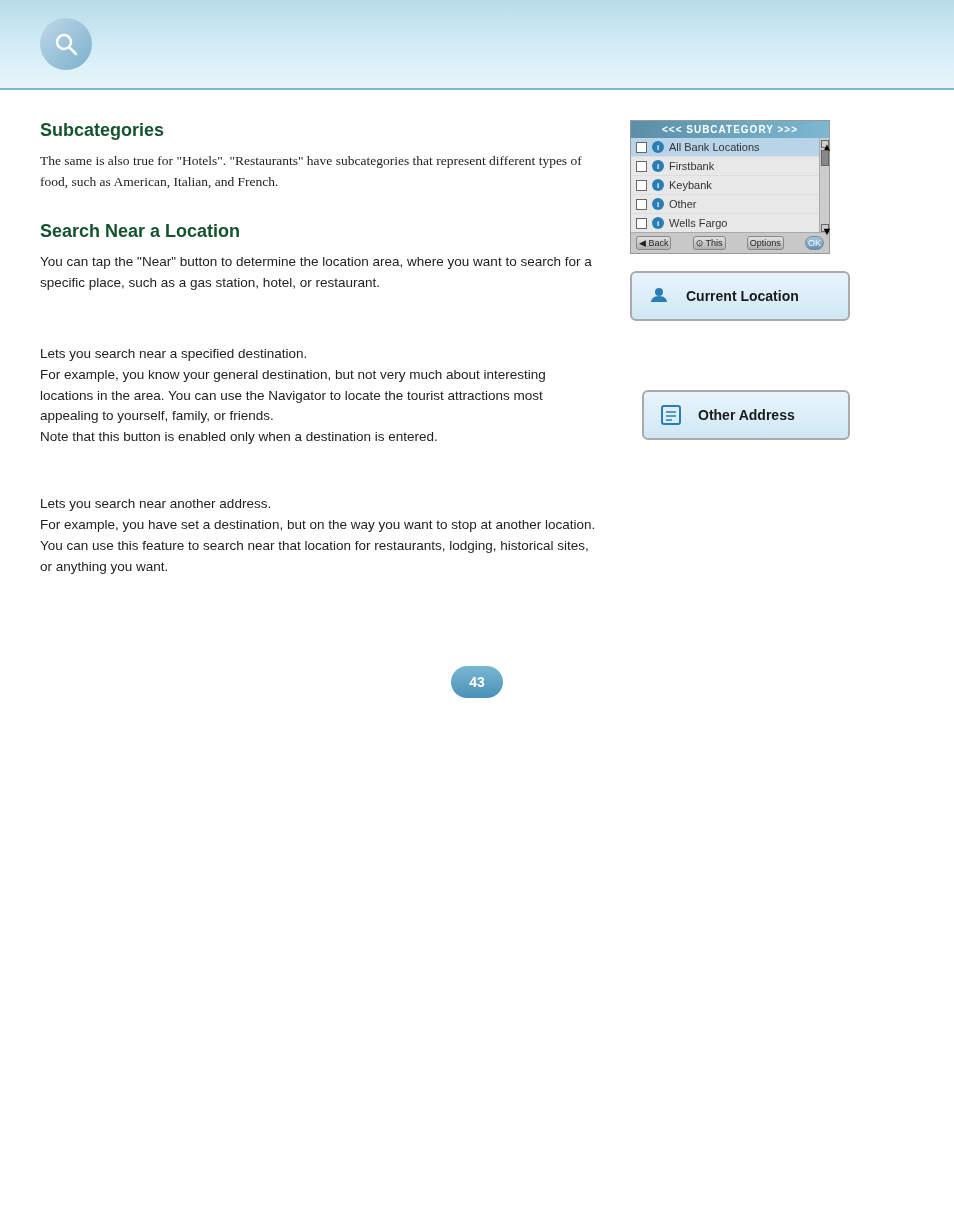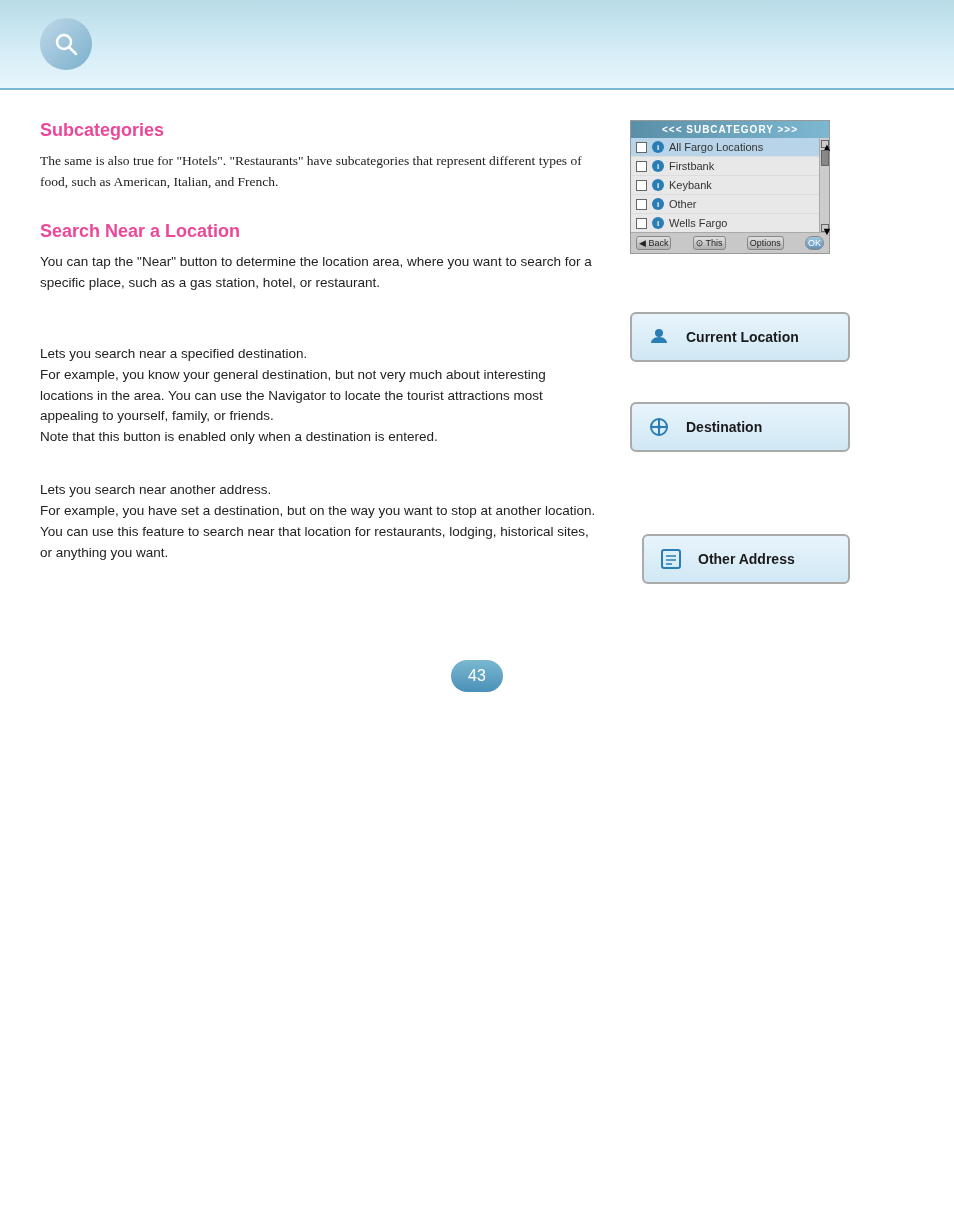--- a/index.html
+++ b/index.html
@@ -56,28 +56,28 @@
       flex: 1;
       max-width: 560px;
     }
 
     
     .right-col {
       width: 220px;
       flex-shrink: 0;
       display: flex;
       flex-direction: column;
-      gap: 16px;
+      gap: 3px;
     }
 
     
     .section-heading {
       font-size: 18px;
       font-weight: bold;
-      color: #ec4899;
+      color: #14532d;
       margin-bottom: 10px;
       margin-top: 0;
     }
 
     .section-block {
       margin-bottom: 28px;
     }
 
     .section-text {
       font-size: 13.5px;
@@ -220,22 +220,22 @@
     
     .page-number-container {
       display: flex;
       justify-content: center;
       padding: 30px 0 20px;
     }
 
     .page-number {
       background: linear-gradient(180deg, #7ab8d0, #4a90b8);
       color: #fff;
-      font-size: 16px;
-      font-weight: normal;
+      font-size: 14px;
+      font-weight: bold;
       width: 52px;
       height: 32px;
       border-radius: 16px;
       display: flex;
       align-items: center;
       justify-content: center;
     }
 
     
     .widget-inner {
@@ -267,35 +267,35 @@
       <p class="section-text" style="margin-top:8px;font-family:Liberation Serif, serif;">The same is also true for "Hotels". "Restaurants" have subcategories that represent different types of food, such as American, Italian, and French.</p>
     </div>
 
     <div class="section-block">
       <h2 class="section-heading">Search Near a Location</h2>
       <p class="section-text">You can tap the "Near" button to determine the location area, where you want to search for a specific place, such as a gas station, hotel, or restaurant.</p>
 
 
       <p class="section-text" style="margin-top:50px;">Lets you search near a specified destination.<br>For example, you know your general destination, but not very much about interesting locations in the area. You can use the Navigator to locate the tourist attractions most appealing to yourself, family, or friends.<br>Note that this button is enabled only when a destination is entered.</p>
 
-      <p class="section-text" style="margin-top:32px;">Lets you search near another address.<br>For example, you have set a destination, but on the way you want to stop at another location.<br>You can use this feature to search near that location for restaurants, lodging, historical sites, or anything you want.</p>
+      <p class="section-text" style="margin-top:46px;">Lets you search near another address.<br>For example, you have set a destination, but on the way you want to stop at another location.<br>You can use this feature to search near that location for restaurants, lodging, historical sites, or anything you want.</p>
     </div>
 
   </div>
 
   <div class="right-col">
 
     <div class="subcategory-widget">
       <div class="widget-header-bar">&lt;&lt;&lt; SUBCATEGORY &gt;&gt;&gt;</div>
       <div class="widget-inner">
         <div class="widget-list-area">
           <div class="widget-row selected">
             <div class="widget-checkbox"></div>
             <div class="widget-icon-circle">i</div>
-            <span>All Fargo Locations</span>
+            <span>All Bank Locations</span>
           </div>
           <div class="widget-row">
             <div class="widget-checkbox"></div>
             <div class="widget-icon-circle">i</div>
             <span>Firstbank</span>
           </div>
           <div class="widget-row">
             <div class="widget-checkbox"></div>
             <div class="widget-icon-circle">i</div>
             <span>Keybank</span>
@@ -318,45 +318,32 @@
         </div>
       </div>
       <div class="widget-footer">
         <button class="widget-footer-btn">◀ Back</button>
         <button class="widget-footer-btn">⊙ This</button>
         <button class="widget-footer-btn">Options</button>
         <button class="widget-footer-btn ok">OK</button>
       </div>
     </div>
 
-    <div style="margin-top: 32px;">
+    <div style="margin-top: 4px;">
       <div class="ui-button-widget">
         <div class="ui-button-icon">
           <svg width="24" height="24" viewBox="0 0 24 24" fill="none">
             <circle cx="12" cy="8" r="4" fill="#2a7db5"></circle>
             <path d="M12 12 C7 12 4 15 4 18 L20 18 C20 15 17 12 12 12Z" fill="#2a7db5"></path>
           </svg>
         </div>
         <span class="ui-button-label">Current Location</span>
       </div>
     </div>
 
-    <div style="margin-top: 8px;">
-      <div class="ui-button-widget">
-        <div class="ui-button-icon">
-          <svg width="24" height="24" viewBox="0 0 24 24" fill="none">
-            <circle cx="12" cy="12" r="8" stroke="#2a7db5" stroke-width="2"></circle>
-            <line x1="12" y1="4" x2="12" y2="20" stroke="#2a7db5" stroke-width="2"></line>
-            <line x1="4" y1="12" x2="20" y2="12" stroke="#2a7db5" stroke-width="2"></line>
-            <circle cx="12" cy="12" r="2" fill="#2a7db5"></circle>
-          </svg>
-        </div>
-        <span class="ui-button-label">Destination</span>
-      </div>
-    </div>
 
     <div style="margin-top: 50px; padding-left: 12px;">
       <div class="ui-button-widget">
         <div class="ui-button-icon">
           <svg width="24" height="24" viewBox="0 0 24 24" fill="none">
             <rect x="3" y="3" width="18" height="18" rx="2" stroke="#2a7db5" stroke-width="2" fill="none"></rect>
             <line x1="7" y1="9" x2="17" y2="9" stroke="#2a7db5" stroke-width="1.5"></line>
             <line x1="7" y1="13" x2="17" y2="13" stroke="#2a7db5" stroke-width="1.5"></line>
             <line x1="7" y1="17" x2="13" y2="17" stroke="#2a7db5" stroke-width="1.5"></line>
           </svg>

